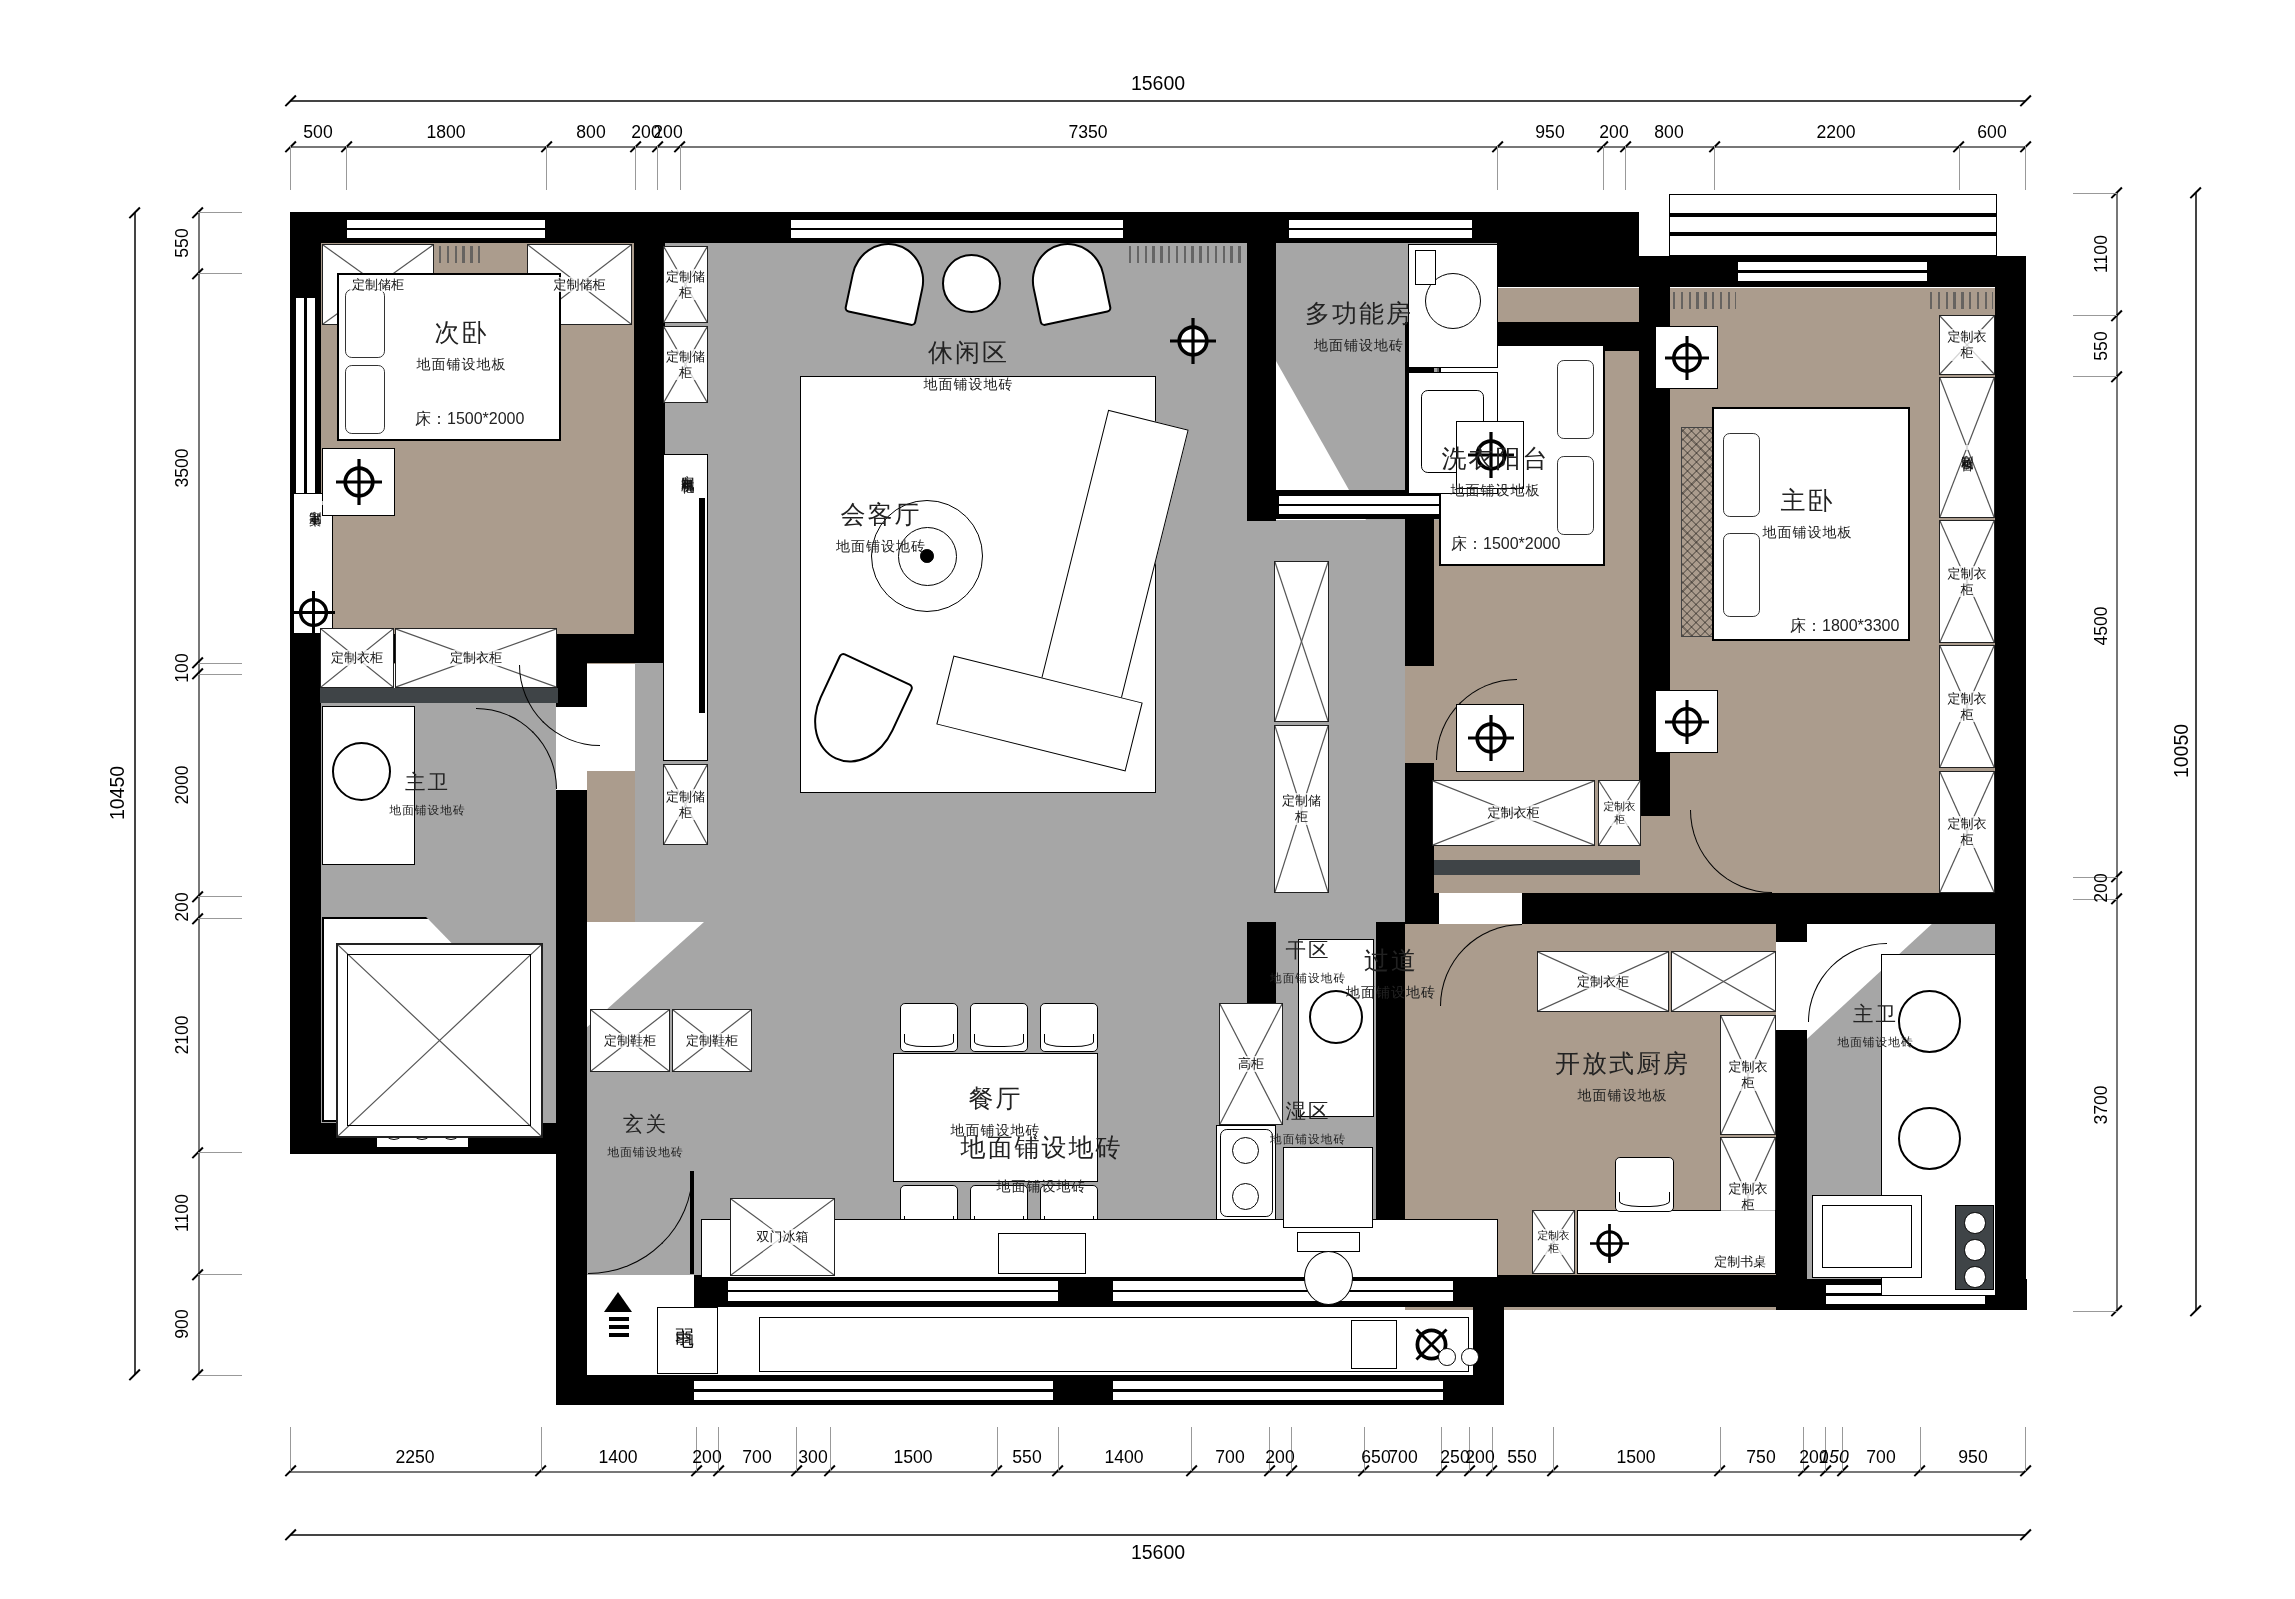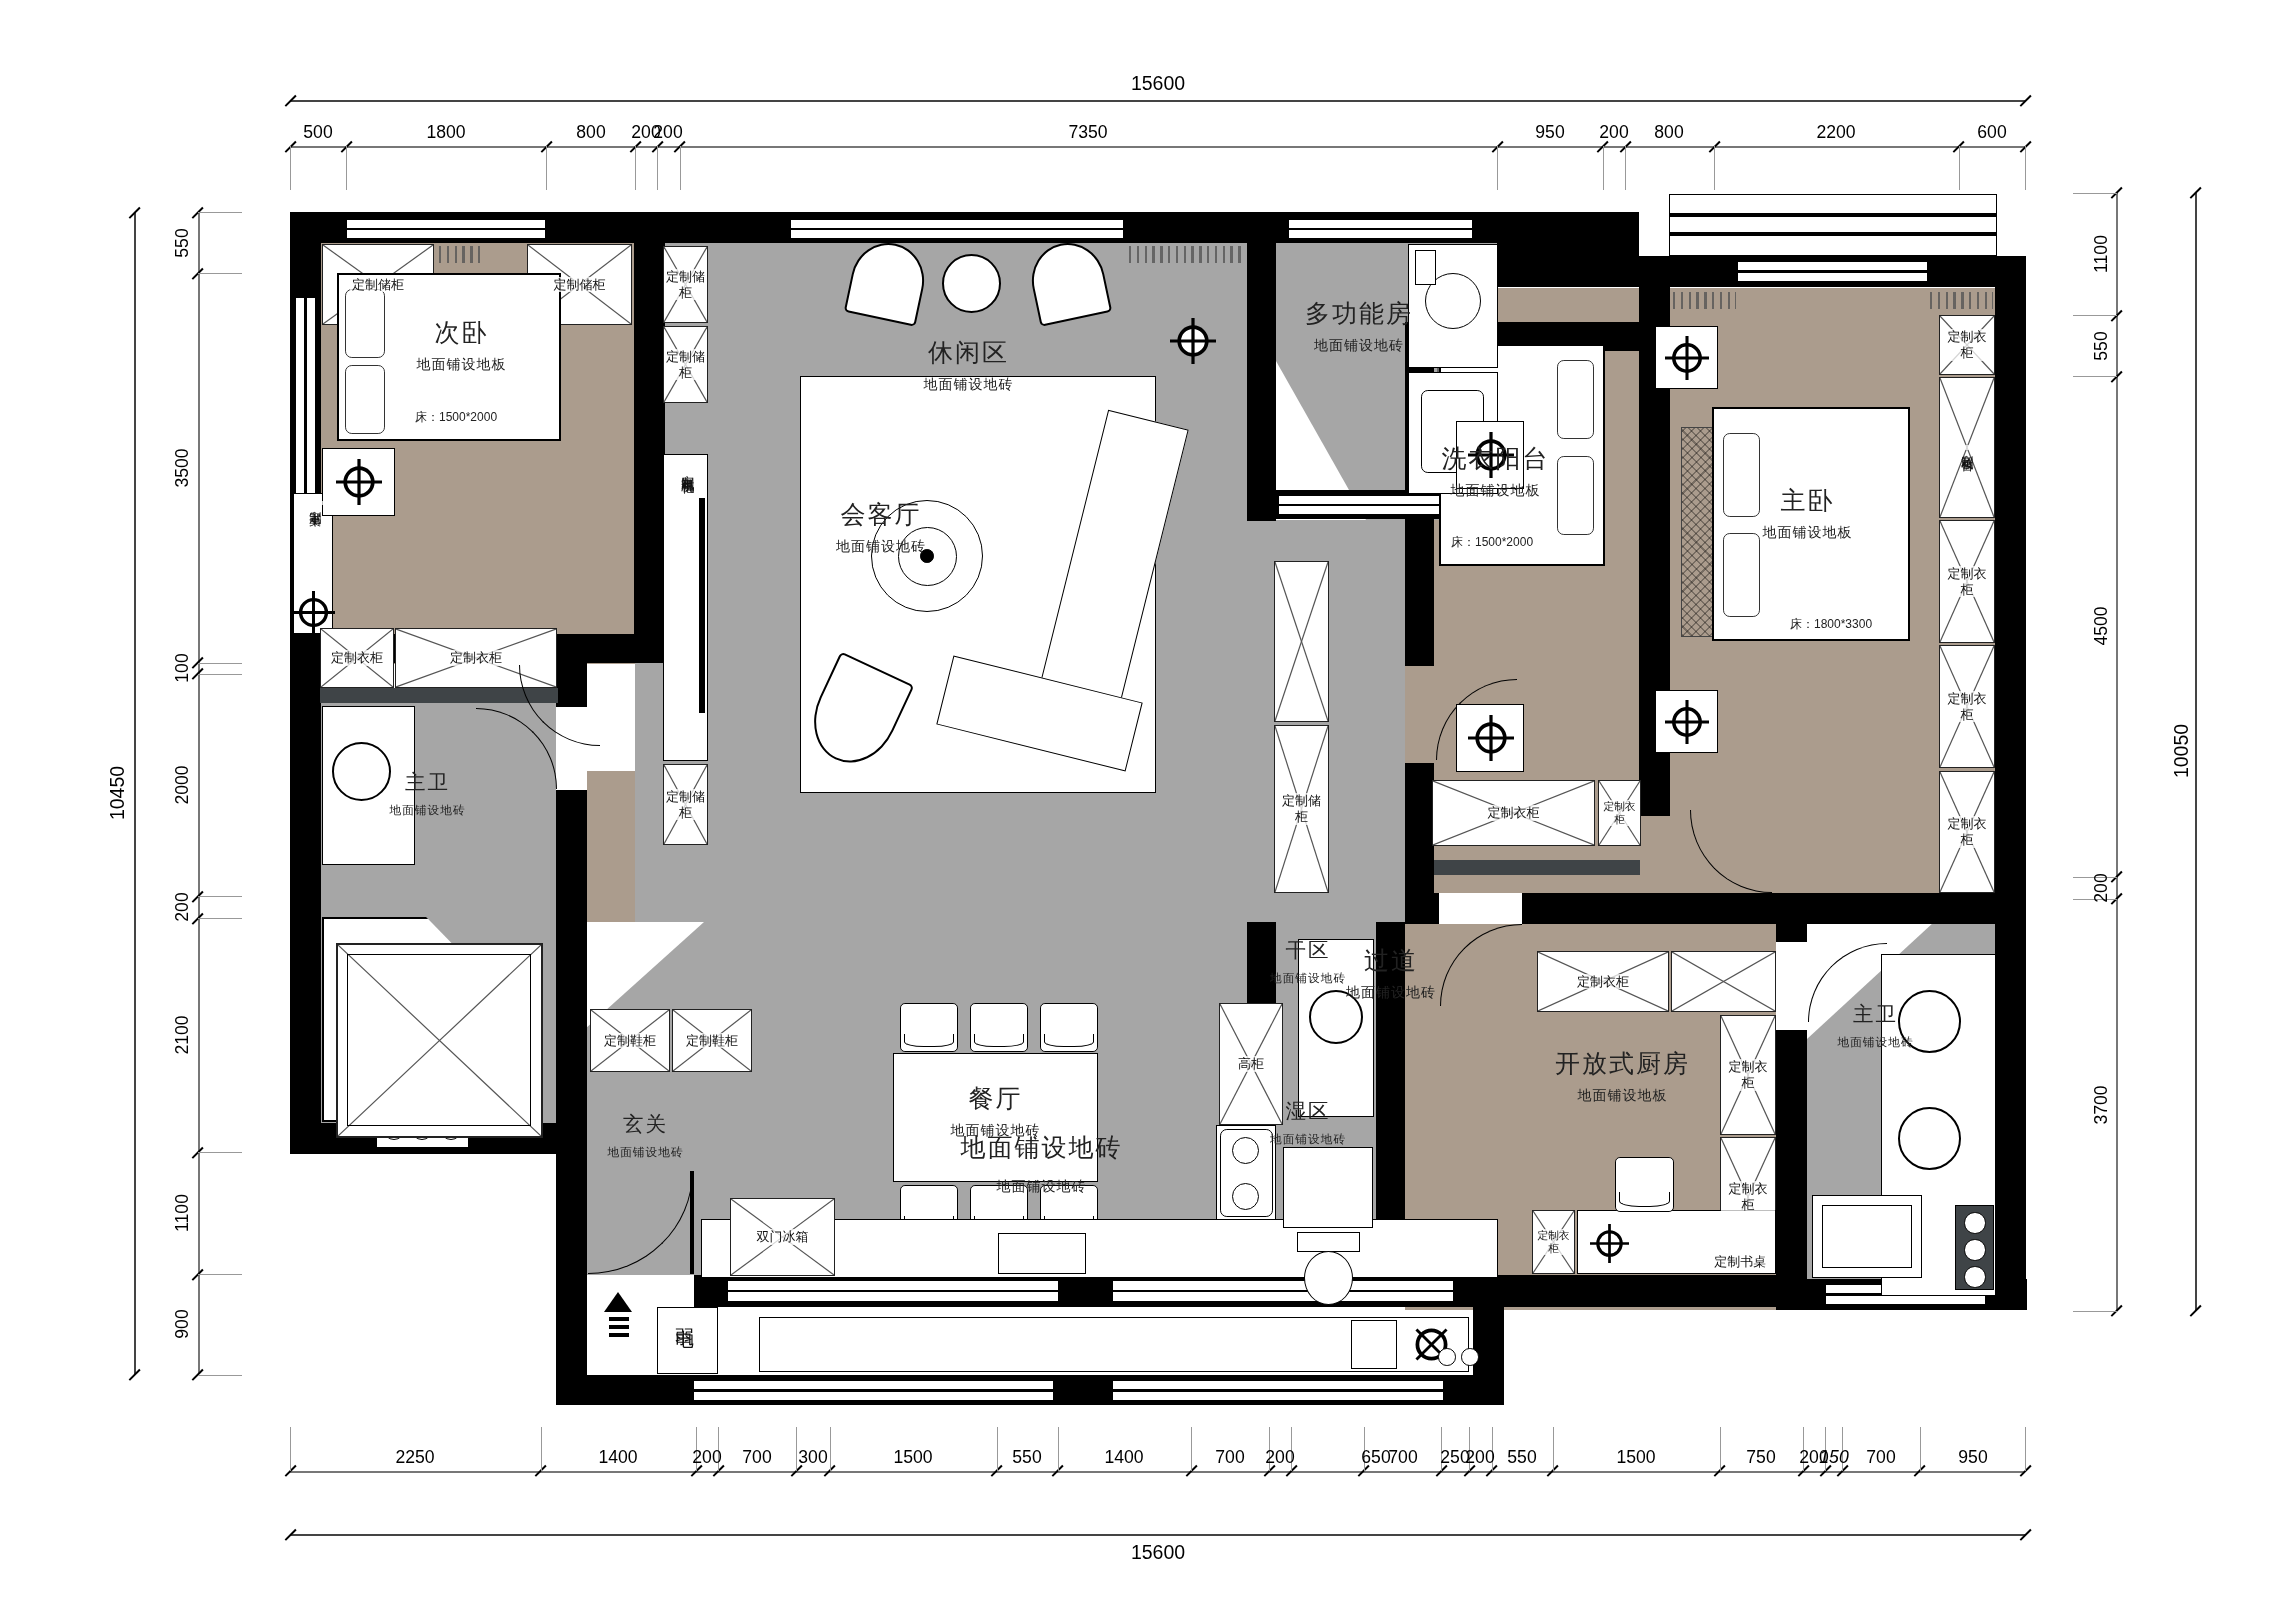--- a/index.html
+++ b/index.html
@@ -41,21 +41,21 @@
   .arc.tl{border-top:1.5px solid #000;border-left:1.5px solid #000;border-top-left-radius:100%;}
   .arc.tr{border-top:1.5px solid #000;border-right:1.5px solid #000;border-top-right-radius:100%;}
   .arc.bl{border-bottom:1.5px solid #000;border-left:1.5px solid #000;border-bottom-left-radius:100%;}
   .arc.br{border-bottom:1.5px solid #000;border-right:1.5px solid #000;border-bottom-right-radius:100%;}
   
   .rm{position:absolute;display:flex;flex-direction:column;align-items:center;gap:6.8px;text-align:center;z-index:5;}
   .rm .nm{font-size:25px;letter-spacing:2px;color:#222;}
   .rm .nt{font-size:14px;letter-spacing:1px;color:#222;}
   .rm.small .nm{font-size:20.5px;}
   .rm.small .nt{font-size:11.7px;}
-  .bednote{position:absolute;font-size:12px;color:#222;z-index:5;}
+  .bednote{position:absolute;font-size:16px;color:#222;z-index:5;}
   .vtext{position:absolute;writing-mode:vertical-rl;text-orientation:upright;font-size:18.5px;letter-spacing:2px;z-index:5;}
   
   .dline{position:absolute;background:#777;}
   .dline.bk{background:#444;}
   .tick{position:absolute;width:14.6px;height:1.5px;background:#000;transform:rotate(-45deg);transform-origin:center;}
   .ext{position:absolute;background:#999;}
   .dlab{position:absolute;font-size:17.6px;color:#000;white-space:nowrap;transform:translate(-50%,0);}
   .dlab.side{writing-mode:vertical-rl;transform:translate(0,-50%) rotate(180deg);}
   .ch{position:absolute;}
   .chbox{position:absolute;background:#fff;border:1.5px solid #000;box-sizing:border-box;}

